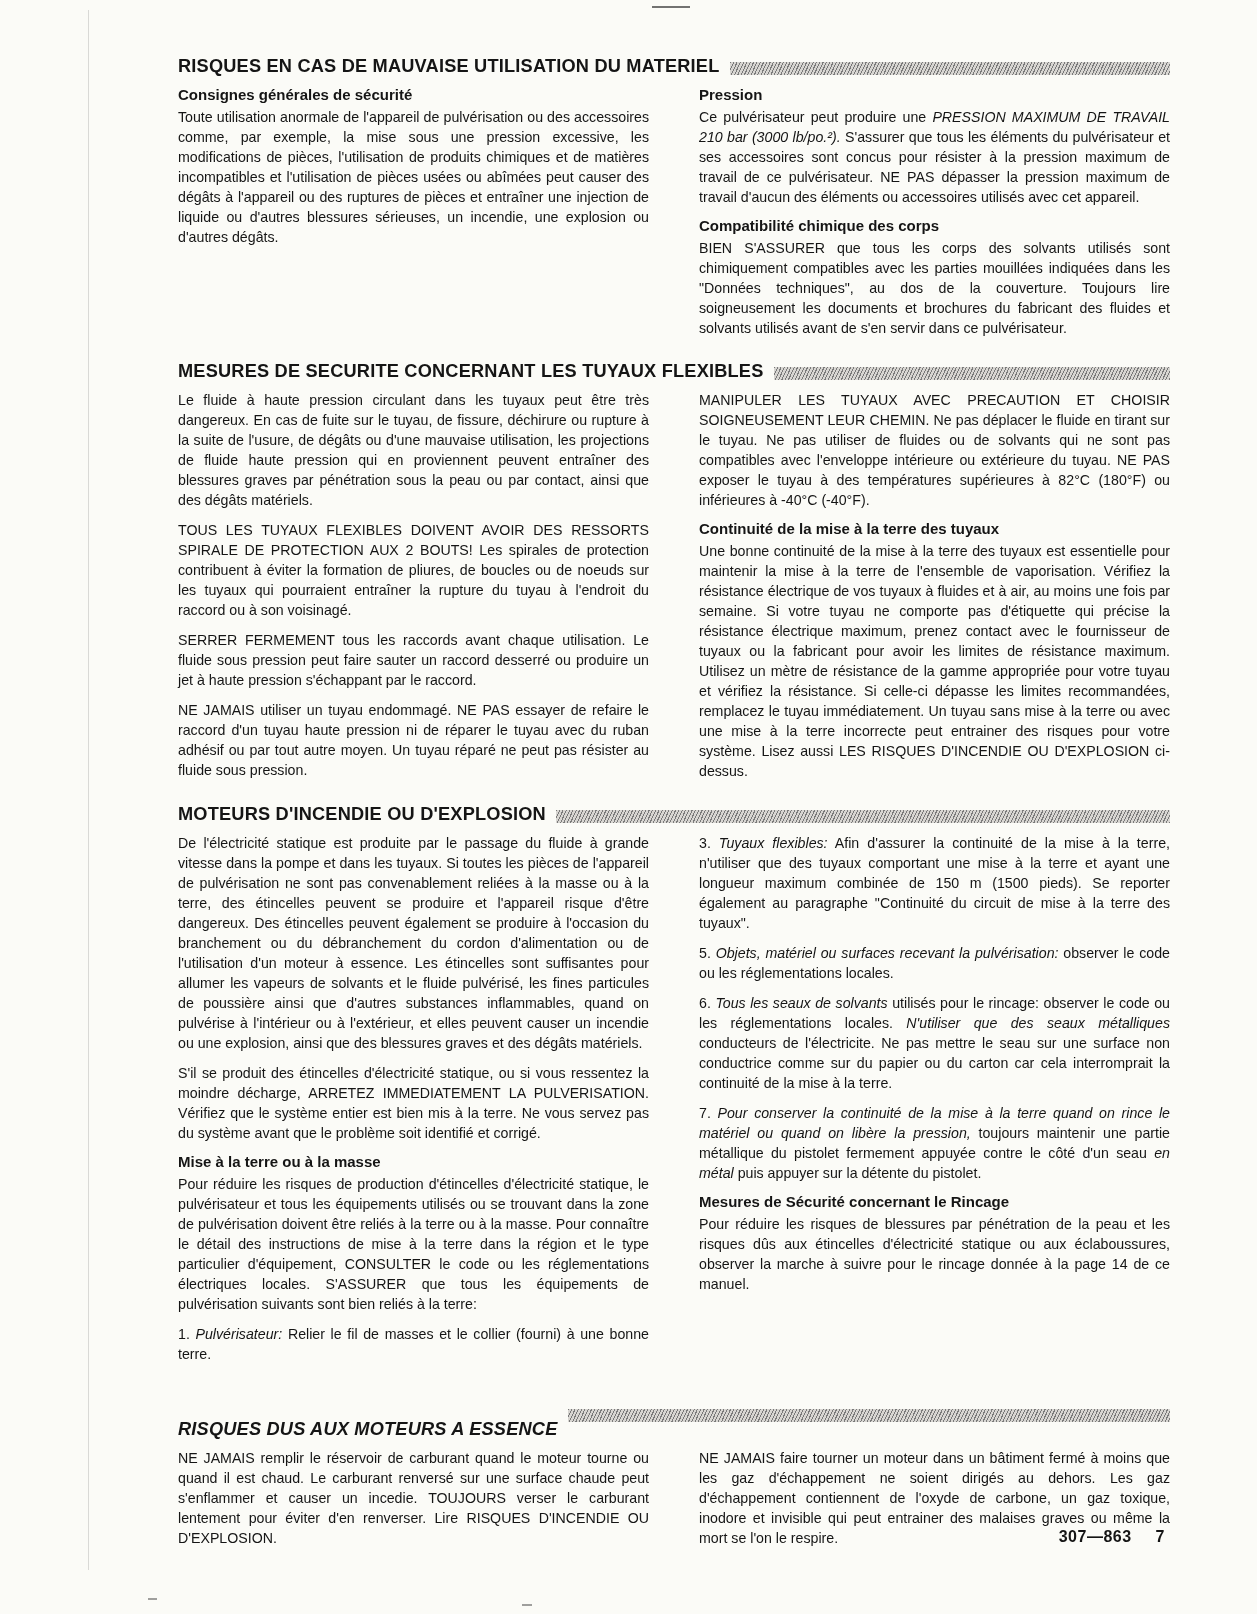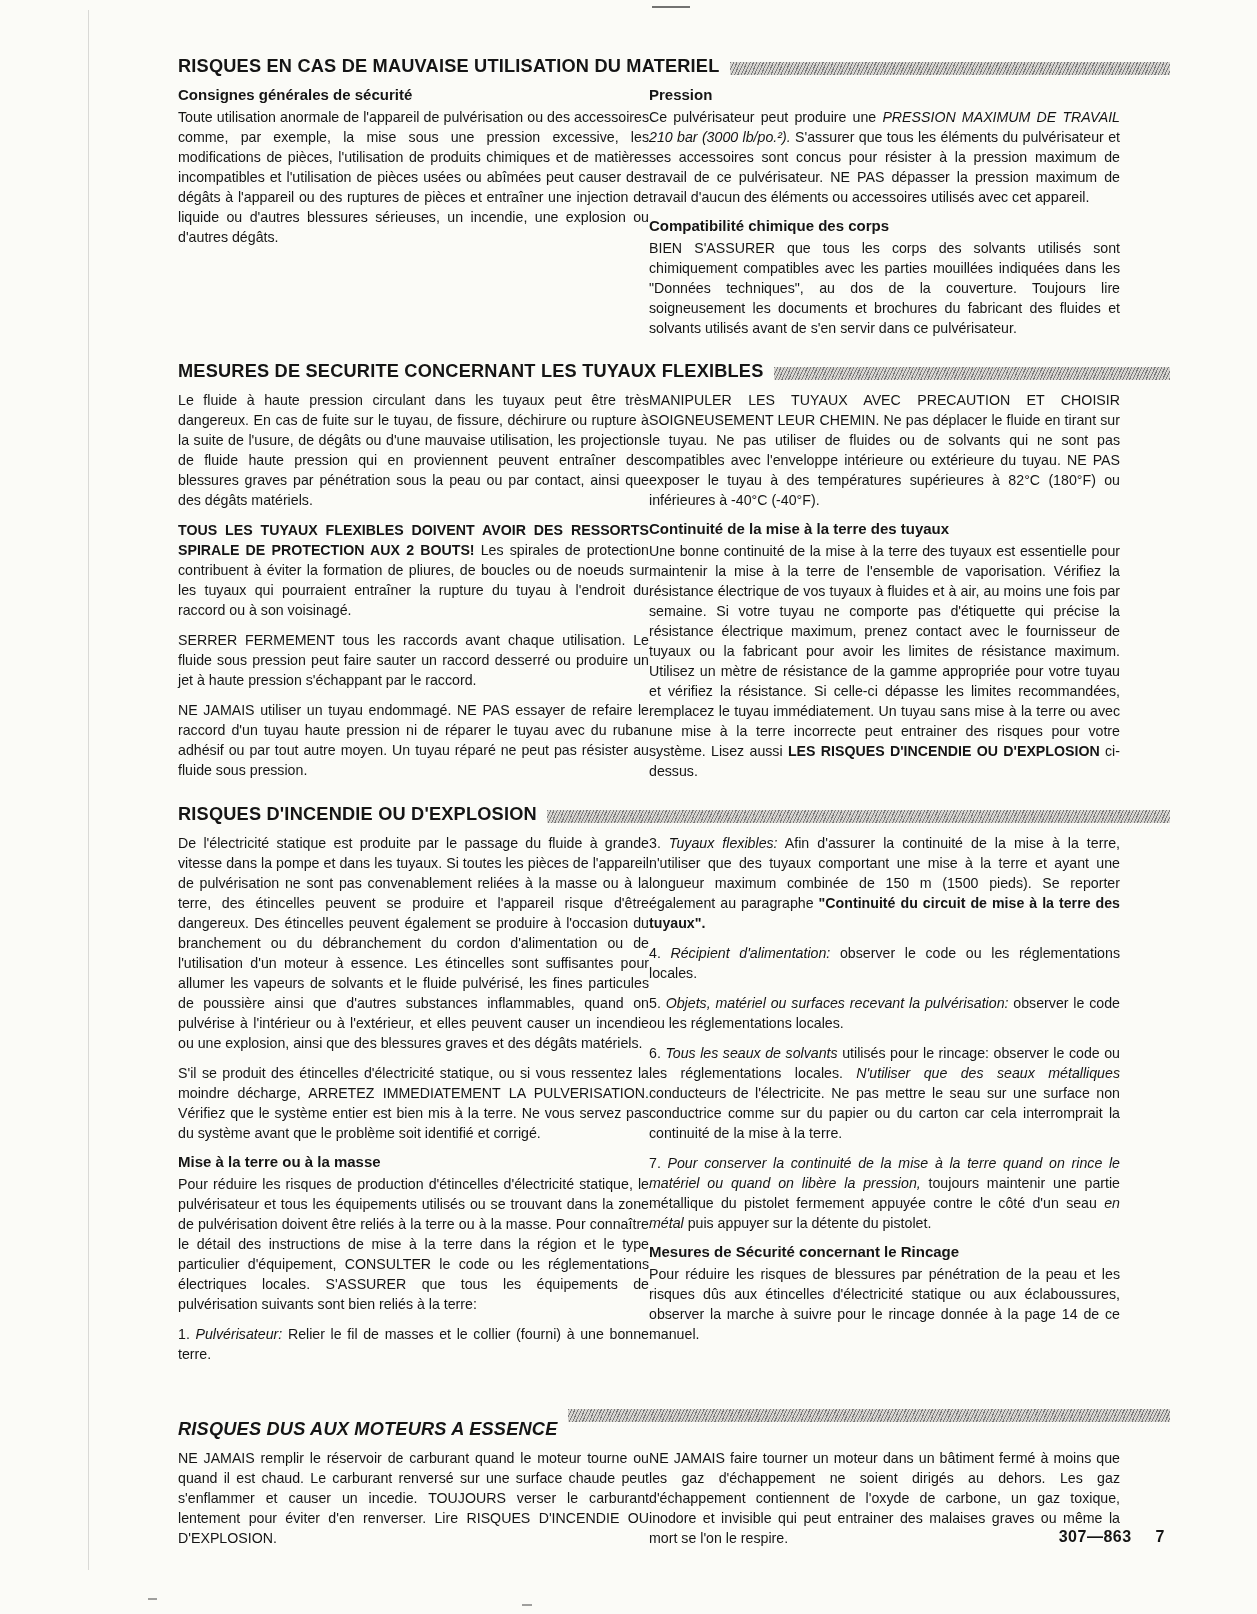--- a/index.html
+++ b/index.html
@@ -31,34 +31,34 @@
     text-align: center;
   }
   .italic-title h2 { font-style: italic; margin-top: 32px; }
   .hatch {
     flex: 1;
     height: 13px;
     margin-left: 10px;
     margin-top: 3px;
     background: repeating-linear-gradient(115deg, #7a7a7a 0px, #7a7a7a 1px, #d8d6d2 1px, #d8d6d2 3px);
   }
-  .cols { display: flex; }
+  .cols { display: flex; gap: 50px; }
   .col { width: 471px; }
   p {
     font-size: 14.2px;
     line-height: 20px;
     text-align: justify;
     margin-bottom: 10px;
   }
   h3 {
     font-size: 15px;
     font-weight: 700;
     margin: 1px 0 4px 0;
   }
-  .b { font-weight: 700; }
+  .b { font-weight: 400; }
   .i { font-style: italic; }
   .footer {
     position: absolute;
     right: 92px;
     top: 1528px;
     font-size: 16px;
     font-weight: 700;
     letter-spacing: .5px;
   }
   .footer .num { margin-left: 24px; }
@@ -112,34 +112,33 @@
       <div class="col">
         <p><span>MANIPULER LES TUYAUX AVEC PRECAUTION ET CHOISIR SOIGNEUSEMENT LEUR CHEMIN. Ne pas déplacer le fluide en tirant sur le tuyau. Ne pas utiliser de fluides ou de solvants qui ne sont pas compatibles avec l'enveloppe intérieure ou extérieure du tuyau. NE PAS exposer le tuyau à des températures supérieures à 82°C (180°F) ou inférieures à -40°C (-40°F).</span></p>
         <h3>Continuité de la mise à la terre des tuyaux</h3>
         <p><span>Une bonne continuité de la mise à la terre des tuyaux est essentielle pour maintenir la mise à la terre de l'ensemble de vaporisation. Vérifiez la résistance électrique de vos tuyaux à fluides et à air, au moins une fois par semaine. Si votre tuyau ne comporte pas d'étiquette qui précise la résistance électrique maximum, prenez contact avec le fournisseur de tuyaux ou la fabricant pour avoir les limites de résistance maximum. Utilisez un mètre de résistance de la gamme appropriée pour votre tuyau et vérifiez la résistance. Si celle-ci dépasse les limites recommandées, remplacez le tuyau immédiatement. Un tuyau sans mise à la terre ou avec une mise à la terre incorrecte peut entrainer des risques pour votre système. Lisez aussi </span><span class="b">LES RISQUES D'INCENDIE OU D'EXPLOSION</span><span> ci-dessus.</span></p>
       </div>
     </div>
   </section>
 
   <section>
     <div class="sec-head">
-      <h2>RISQUES D'INCENDIE OU D'EXPLOSION</h2>
+      <h2>MOTEURS D'INCENDIE OU D'EXPLOSION</h2>
       <div class="hatch"></div>
     </div>
     <div class="cols">
       <div class="col">
         <p><span>De l'électricité statique est produite par le passage du fluide à grande vitesse dans la pompe et dans les tuyaux. Si toutes les pièces de l'appareil de pulvérisation ne sont pas convenablement reliées à la masse ou à la terre, des étincelles peuvent se produire et l'appareil risque d'être dangereux. Des étincelles peuvent également se produire à l'occasion du branchement ou du débranchement du cordon d'alimentation ou de l'utilisation d'un moteur à essence. Les étincelles sont suffisantes pour allumer les vapeurs de solvants et le fluide pulvérisé, les fines particules de poussière ainsi que d'autres substances inflammables, quand on pulvérise à l'intérieur ou à l'extérieur, et elles peuvent causer un incendie ou une explosion, ainsi que des blessures graves et des dégâts matériels.</span></p>
         <p><span>S'il se produit des étincelles d'électricité statique, ou si vous ressentez la moindre décharge, ARRETEZ IMMEDIATEMENT LA PULVERISATION. Vérifiez que le système entier est bien mis à la terre. Ne vous servez pas du système avant que le problème soit identifié et corrigé.</span></p>
         <h3>Mise à la terre ou à la masse</h3>
         <p><span>Pour réduire les risques de production d'étincelles d'électricité statique, le pulvérisateur et tous les équipements utilisés ou se trouvant dans la zone de pulvérisation doivent être reliés à la terre ou à la masse. Pour connaître le détail des instructions de mise à la terre dans la région et le type particulier d'équipement, CONSULTER le code ou les réglementations électriques locales. S'ASSURER que tous les équipements de pulvérisation suivants sont bien reliés à la terre:</span></p>
         <p><span>1. </span><span class="i">Pulvérisateur:</span><span> Relier le fil de masses et le collier (fourni) à une bonne terre.</span></p>
       </div>
       <div class="col">
         <p><span>3. </span><span class="i">Tuyaux flexibles:</span><span> Afin d'assurer la continuité de la mise à la terre, n'utiliser que des tuyaux comportant une mise à la terre et ayant une longueur maximum combinée de 150 m (1500 pieds). Se reporter également au paragraphe </span><span class="b">"Continuité du circuit de mise à la terre des tuyaux".</span></p>
-        <p><span>4. </span><span class="i">Récipient d'alimentation:</span><span> observer le code ou les réglementations locales.</span></p>
         <p><span>5. </span><span class="i">Objets, matériel ou surfaces recevant la pulvérisation:</span><span> observer le code ou les réglementations locales.</span></p>
         <p><span>6. </span><span class="i">Tous les seaux de solvants</span><span> utilisés pour le rincage: observer le code ou les réglementations locales. </span><span class="i">N'utiliser que des seaux métalliques</span><span> conducteurs de l'électricite. Ne pas mettre le seau sur une surface non conductrice comme sur du papier ou du carton car cela interromprait la continuité de la mise à la terre.</span></p>
         <p><span>7. </span><span class="i">Pour conserver la continuité de la mise à la terre quand on rince le matériel ou quand on libère la pression,</span><span> toujours maintenir une partie métallique du pistolet fermement appuyée contre le côté d'un seau </span><span class="i">en métal</span><span> puis appuyer sur la détente du pistolet.</span></p>
         <h3>Mesures de Sécurité concernant le Rincage</h3>
         <p><span>Pour réduire les risques de blessures par pénétration de la peau et les risques dûs aux étincelles d'électricité statique ou aux éclaboussures, observer la marche à suivre pour le rincage donnée à la page 14 de ce manuel.</span></p>
       </div>
     </div>
   </section>
 
   <section class="italic-title">

